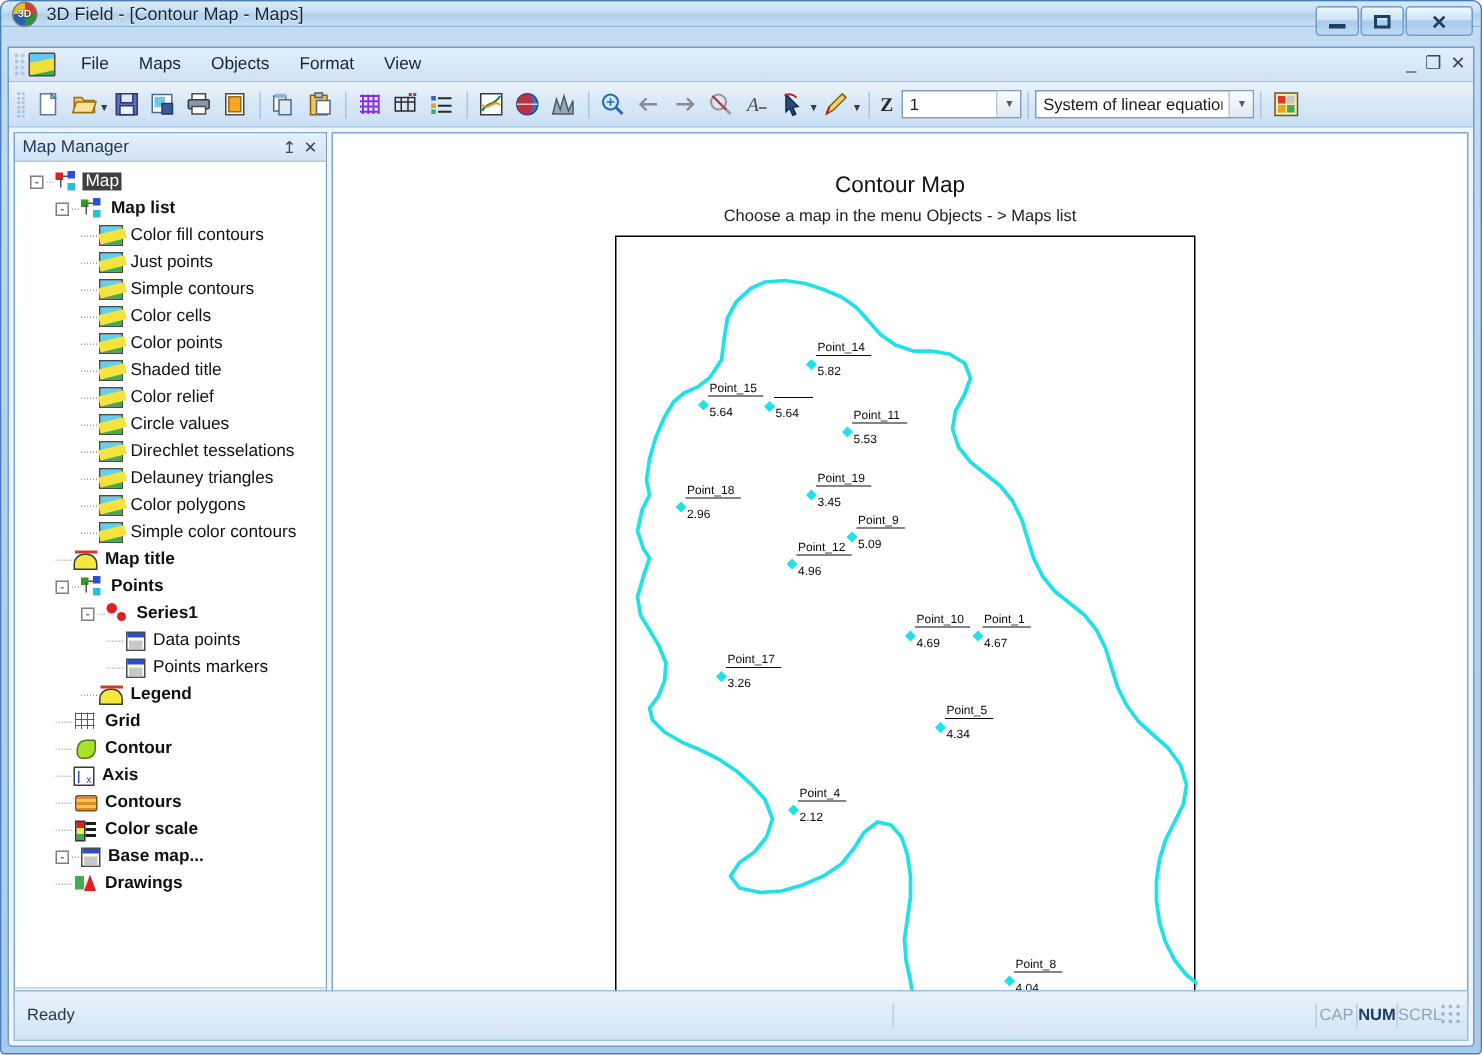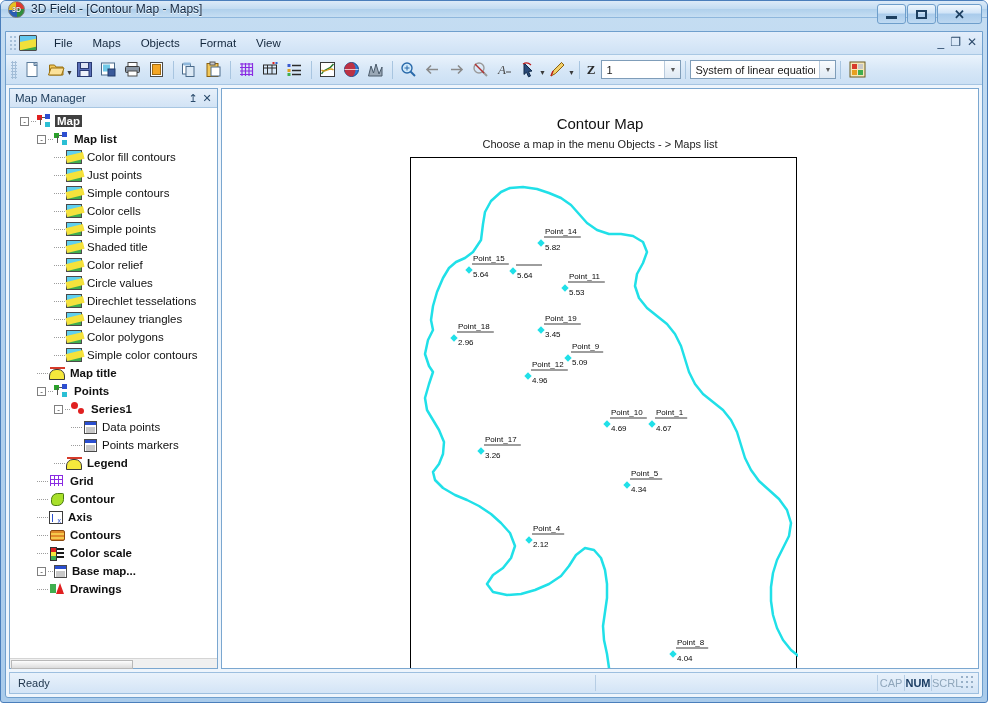--- a/index.html
+++ b/index.html
@@ -184,21 +184,21 @@
     font-size: 8px; line-height: 7px; text-align: center; color: #222;
     margin-right: 2px; flex: none; font-family:"Liberation Sans",sans-serif;
   }
   .tnode .spacer { flex: none; }
   .tnode .dots { flex:none; width: 12px; height: 18px;
     background: repeating-linear-gradient(to right, #9c9c9c 0 1px, transparent 1px 2px);
     background-size: 2px 1px; background-repeat: repeat-x;
     background-position: 0 9px; }
   .tnode .lbl { font-size: 11.5px; color: #101010; padding: 0 2px; }
   .tnode .lbl.bold { font-weight: bold; }
-  .tnode .lbl.sel { background: #404040; color: #fff; font-weight:bold; }
+  .tnode .lbl.sel { background: #404040; color: #fff; font-weight:normal; }
 
   
   .ico { width: 16px; height: 14px; margin-right: 3px; flex: none; position: relative; }
   .ico-map {
     background: linear-gradient(to bottom, #5fd0ef 0 45%, #3fae4f 45% 100%);
     border: 1px solid #4a4a4a;
   }
   .ico-map::after{
     content:""; position:absolute; left:-1px; top:3px; width:18px; height:7px;
     background:#f5e23c; transform: rotate(-14deg);
@@ -287,21 +287,21 @@
     width: 387px; height: 516px;
     border: 1px solid #000;
     background: #fff;
   }
   #plot-svg { position: absolute; left: 0; top: 0; width: 387px; height: 516px; }
   .pt-name { font-size: 8px; fill: #0a0a0a; font-family:"Liberation Sans",sans-serif; }
   .pt-val  { font-size: 8px; fill: #0a0a0a; font-family:"Liberation Sans",sans-serif; }
 
   
   #statusbar {
-    position: absolute; left: 3px; right: 3px; bottom: 3px; height: 22px;
+    position: absolute; left: 3px; right: 3px; bottom: 3px; height: 34px;
     background: linear-gradient(to bottom, #e9f2fb 0%, #d3e4f6 100%);
     border: 1px solid #9dbfdf;
     display: flex; align-items: center;
     font-size: 11px; color: #22384f;
   }
   #status-ready { padding-left: 8px; flex: none; }
   #status-pane2 { flex: 1; border-left: 1px solid #b6cde4; margin-left: 545px; height: 16px; }
   .status-ind { width: 27px; text-align: center; color: #8fa6bb; border-left: 1px solid #b6cde4; height:16px; line-height:16px;}
   .status-ind.on { color: #1b3d63; font-weight: bold; }
   #status-grip {
@@ -577,21 +577,21 @@
           <div class="tnode">
             <span class="spacer" style="width: 40px;"></span>
             <span class="dots"></span>
             <span class="ico ico-map"></span>
             <span class="lbl">Color cells</span>
           </div>
           <div class="tnode">
             <span class="spacer" style="width: 40px;"></span>
             <span class="dots"></span>
             <span class="ico ico-map"></span>
-            <span class="lbl">Simple points</span>
+            <span class="lbl">Color points</span>
           </div>
           <div class="tnode">
             <span class="spacer" style="width: 40px;"></span>
             <span class="dots"></span>
             <span class="ico ico-map"></span>
             <span class="lbl">Shaded title</span>
           </div>
           <div class="tnode">
             <span class="spacer" style="width: 40px;"></span>
             <span class="dots"></span>

